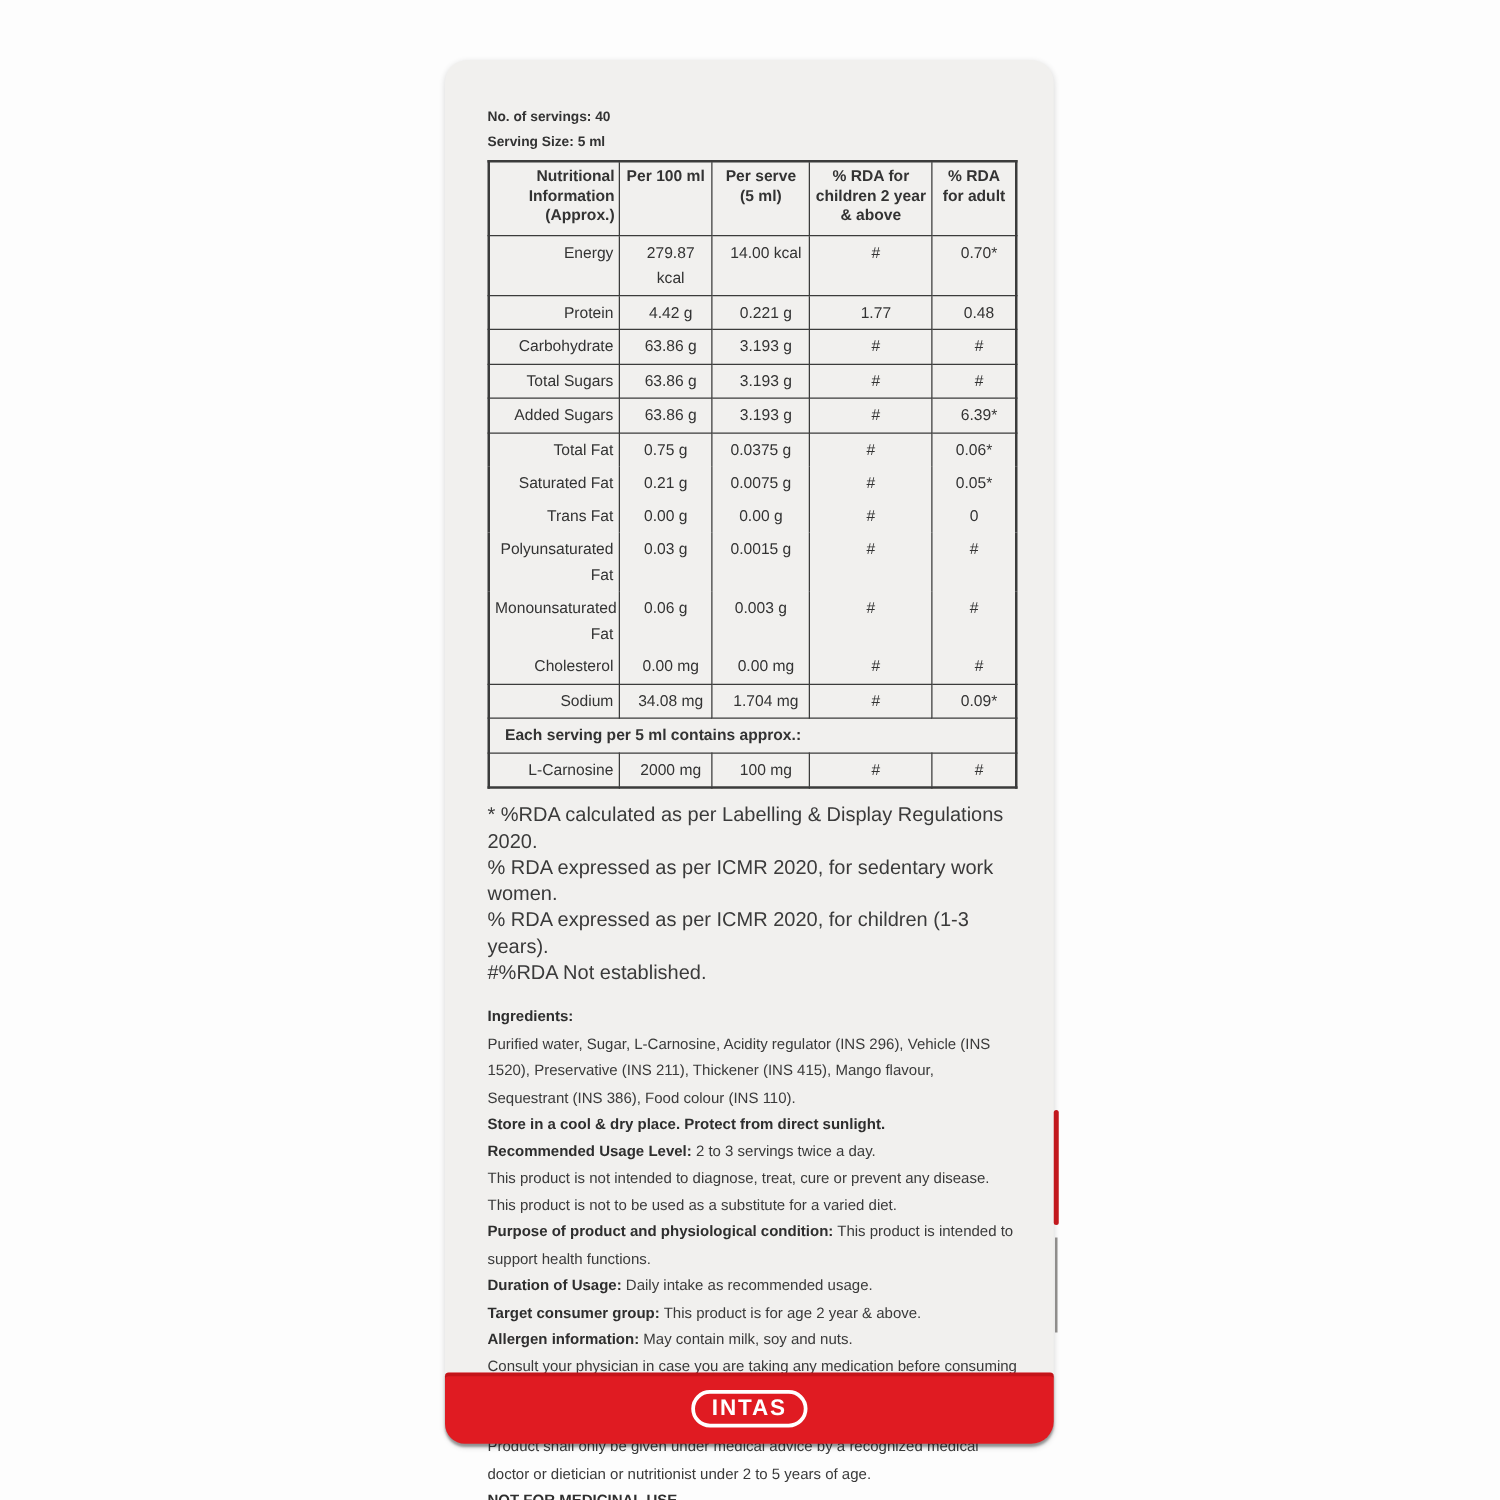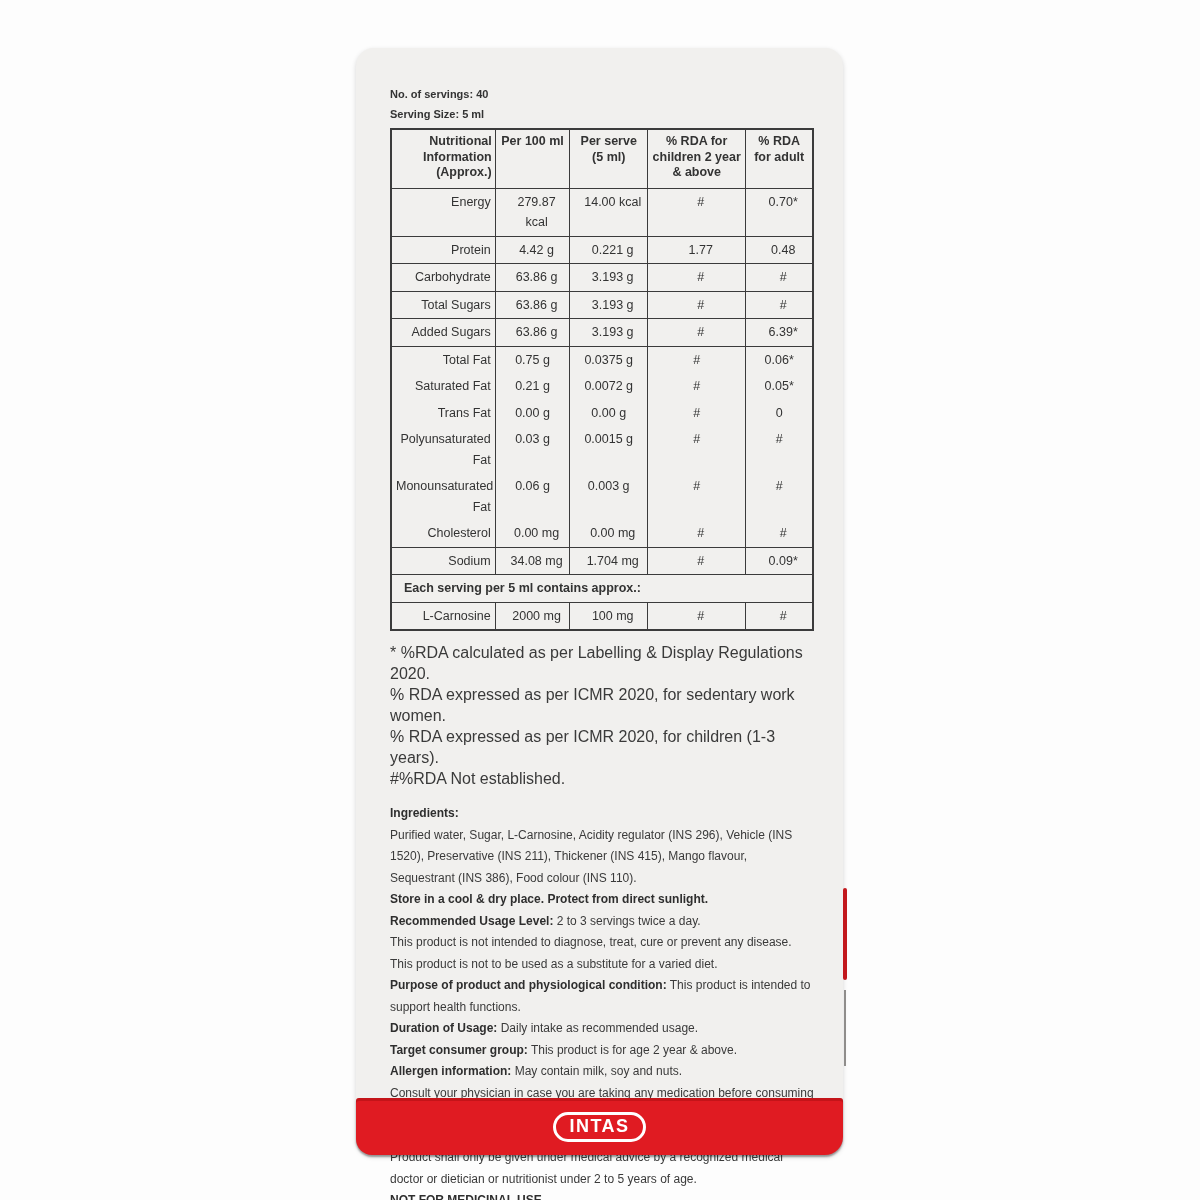--- a/index.html
+++ b/index.html
@@ -124,21 +124,21 @@
             <tr>
               <td class="first">Total Fat</td>
               <td>0.75 g</td>
               <td>0.0375 g</td>
               <td>#</td>
               <td>0.06*</td>
             </tr>
             <tr>
               <td class="first">Saturated Fat</td>
               <td>0.21 g</td>
-              <td>0.0072 g</td>
+              <td>0.0075 g</td>
               <td>#</td>
               <td>0.05*</td>
             </tr>
             <tr>
               <td class="first">Trans Fat</td>
               <td>0.00 g</td>
               <td>0.00 g</td>
               <td>#</td>
               <td>0</td>
             </tr>

